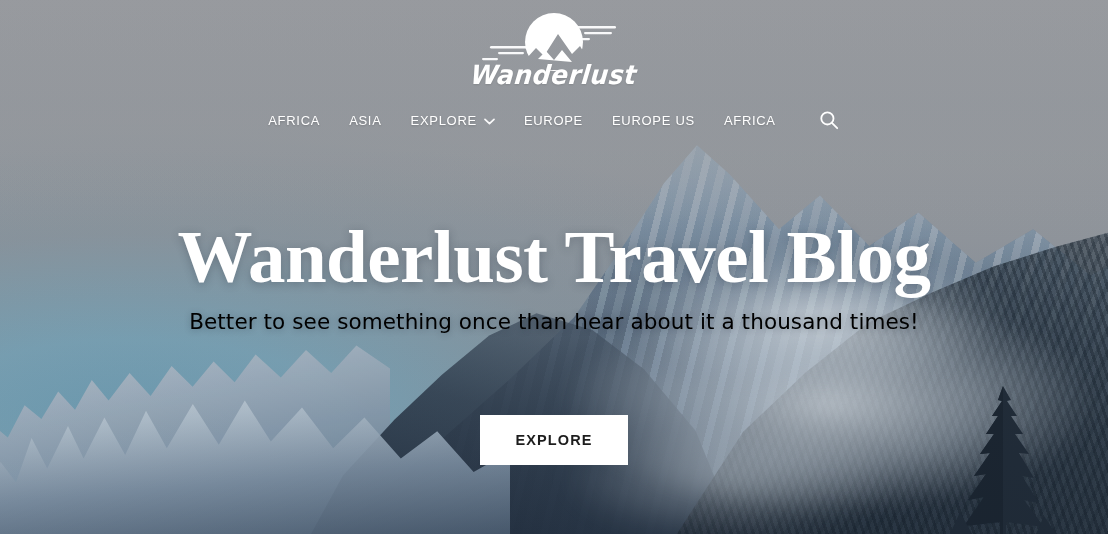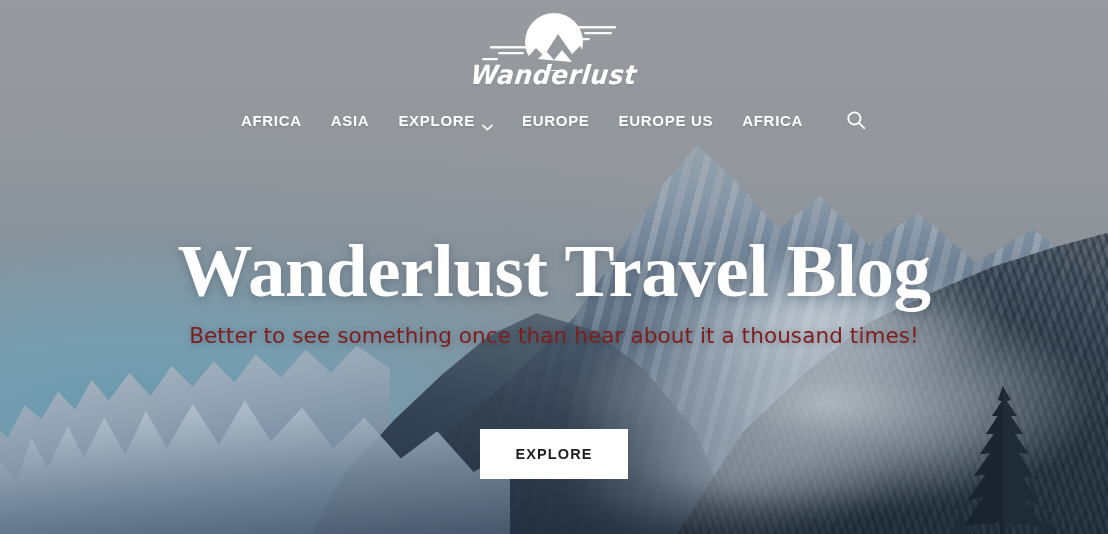--- a/index.html
+++ b/index.html
@@ -141,57 +141,57 @@
     color:#ffffff;
     transform:skewX(-6deg) scaleY(1.06);
     text-shadow:0 1px 2px rgba(0,0,0,0.10);
   }
 
   .nav {
     margin-top:20px;
     display:flex; align-items:center; gap:29px;
   }
   .nav-item {
-    display:flex; align-items:center; gap:7px;
+    display:flex; gap:7px;
     color:#ffffff;
-    font-size:15px; font-weight:700;
+    font-size:13px; font-weight:400;
     letter-spacing:0.7px;
     text-decoration:none;
     text-shadow:0 1px 2px rgba(0,0,0,0.18);
     cursor:pointer;
     white-space:nowrap;
   }
   .chev { display:block; width:11px; height:7px; opacity:0.95; }
   .search-btn {
     display:flex; align-items:center; justify-content:center;
     width:22px; height:22px; margin-left:13px; cursor:pointer;
   }
 
   
   .content {
-    position:absolute; left:0; right:0; top:231px;
+    position:absolute; left:0; right:0; top:217px;
     display:flex; flex-direction:column; align-items:center;
     z-index:4;
   }
   .headline {
     font-family:"Liberation Serif", "DejaVu Serif", serif;
     font-weight:700;
     font-size:75px;
     line-height:1.06;
     color:#ffffff;
     letter-spacing:-0.5px;
     text-shadow:0 2px 10px rgba(30,40,55,0.28);
     white-space:nowrap;
   }
   .subtitle {
     margin-top:12px;
     font-family:"DejaVu Sans", sans-serif;
     font-size:21.5px;
     font-weight:400;
-    color:#7f1d1d;
+    color:#000000;
     letter-spacing:0.1px;
     text-shadow:0 1px 6px rgba(30,40,55,0.35);
     white-space:nowrap;
   }
 
   .btn-row {
     margin-top:81px;
     display:flex; align-items:center; 
   }
   .btn {

